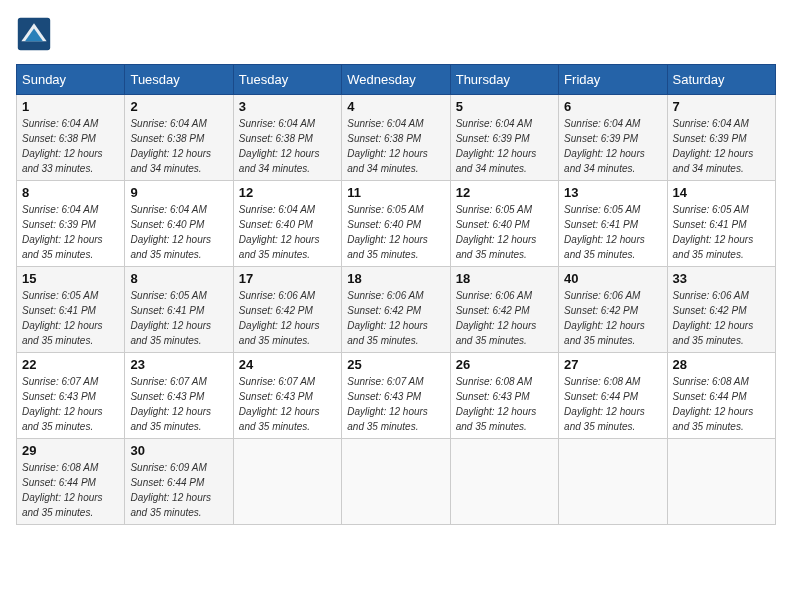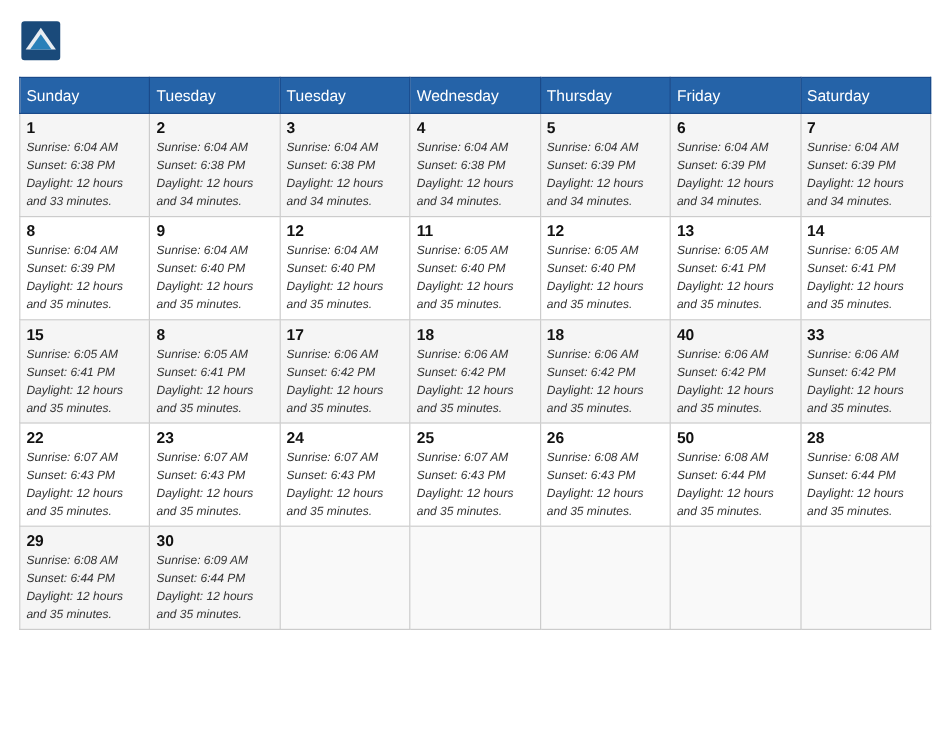--- a/index.html
+++ b/index.html
@@ -334,21 +334,21 @@
   </td>
         <td>
     <span class="day-num">26</span>
     <div class="day-detail">
       Sunrise: 6:08 AM<br>
       Sunset: 6:43 PM<br>
       Daylight: 12 hours and 35 minutes.
     </div>
   </td>
         <td>
-    <span class="day-num">50</span>
+    <span class="day-num">27</span>
     <div class="day-detail">
       Sunrise: 6:08 AM<br>
       Sunset: 6:44 PM<br>
       Daylight: 12 hours and 35 minutes.
     </div>
   </td>
         <td>
     <span class="day-num">28</span>
     <div class="day-detail">
       Sunrise: 6:08 AM<br>

